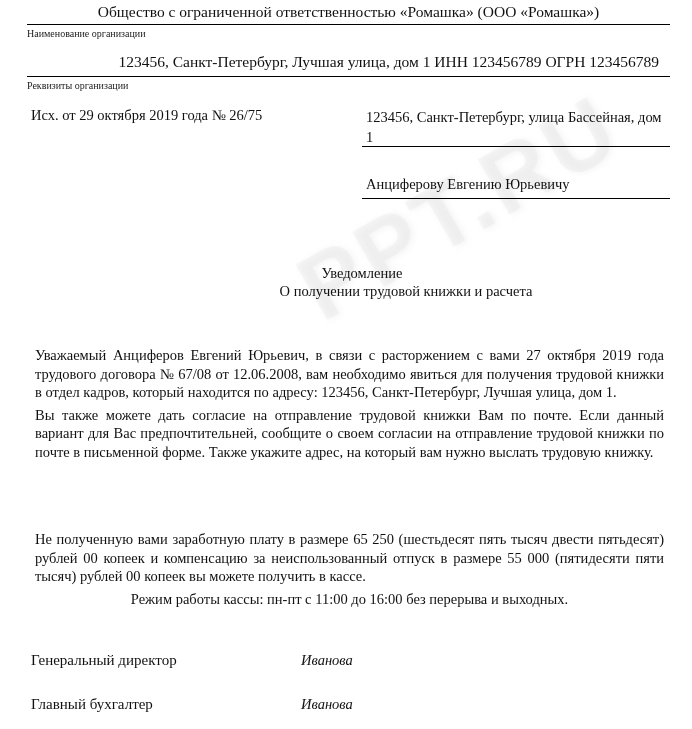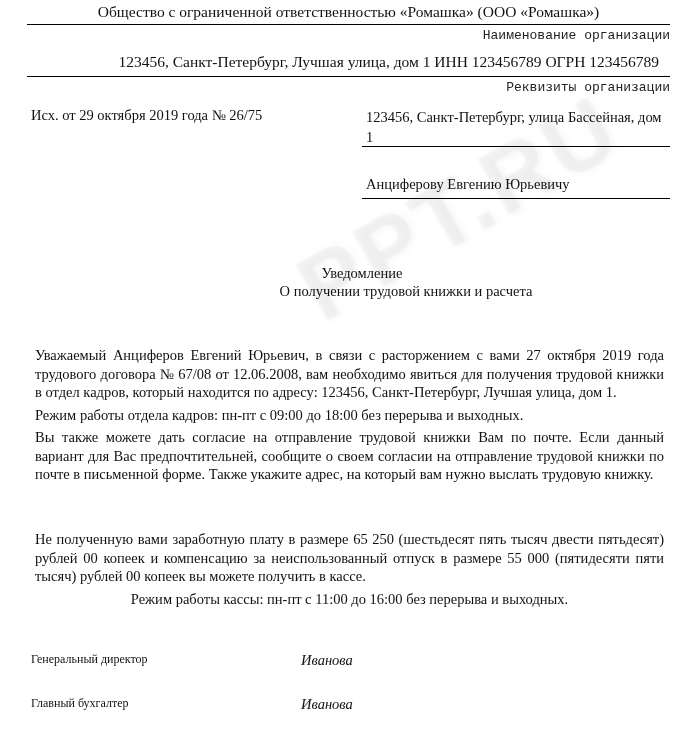--- a/index.html
+++ b/index.html
@@ -3,29 +3,29 @@
   <meta charset="utf-8">
   <style>
     html, body { margin: 0; padding: 0; background: #ffffff; }
     body {
       width: 692px; height: 729px; position: relative; overflow: hidden;
       font-family: "Liberation Serif", serif; color: #111111;
     }
     .abs { position: absolute; }
     .line { position: absolute; height: 0; border-top: 1.5px solid #000; }
     .org-name { left: 27px; width: 643px; top: 3px; text-align: center; font-size: 15.5px; }
-    .caption { left: 27px; width: 643px; text-align: right; font-size: 13px; color: #222; font-family: Liberation Mono, monospace; }
+    .caption { left: 27px; width: 643px; text-align: left; font-size: 10px; color: #222; }
     .org-req { left: 16px; width: 643px; top: 53px; text-align: right; font-size: 15.5px; }
     .outgoing { left: 31px; top: 107px; font-size: 14.5px; }
     .addr { left: 366px; top: 107px; width: 305px; font-size: 14.5px; line-height: 20px; }
     .recipient { left: 366px; top: 176px; font-size: 14.5px; }
     .title { left: 0; width: 692px; text-align: center; font-size: 14.5px; padding-left: 16px; }
     .body-block { left: 31px; width: 637px; font-size: 14.5px; line-height: 18.5px; text-align: justify; }
     .body-block p { margin: 4px; }
-    .sign-role { left: 31px; font-size: 12px; }
+    .sign-role { left: 31px; font-size: 15px; }
     .sign-name { left: 301px; font-size: 14.5px; font-style: italic; }
     .watermark {
       left: 280px; top: 250px; font-family: "Liberation Sans", sans-serif;
       font-size: 92px; font-weight: bold; color: rgba(200,200,200,0.12);
       transform: rotate(-30deg); transform-origin: left top; letter-spacing: 4px;
       pointer-events: none; white-space: nowrap;
       text-shadow: 2px 2px 6px rgba(180,180,180,0.15);
     }
   </style>
 </head>
@@ -46,21 +46,20 @@
 <div class="abs addr">123456, Санкт-Петербург, улица Бассейная, дом 1</div>
 <div class="line" style="left:362px; width:308px; top:146px;"></div>
 <div class="abs recipient">Анциферову Евгению Юрьевичу</div>
 <div class="line" style="left:362px; width:308px; top:198px;"></div>
 
 <div class="abs title" style="top:265px;">Уведомление</div>
 <div class="abs title" style="top:283px;margin-left:44px;">О получении трудовой книжки и расчета</div>
 
 <div class="abs body-block" style="top:342px;">
   <p>Уважаемый Анциферов Евгений Юрьевич, в связи с расторжением с вами 27 октября 2019 года трудового договора № 67/08 от 12.06.2008, вам необходимо явиться для получения трудовой книжки в отдел кадров, который находится по адресу: 123456, Санкт-Петербург, Лучшая улица, дом 1.</p>
-  <p style="text-align:left;">Режим работы отдела кадров: пн-пт с 09:00 до 18:00 без перерыва и выходных.</p>
   <p>Вы также можете дать согласие на отправление трудовой книжки Вам по почте. Если данный вариант для Вас предпочтительней, сообщите о своем согласии на отправление трудовой книжки по почте в письменной форме. Также укажите адрес, на который вам нужно выслать трудовую книжку.</p>
 </div>
 
 <div class="abs body-block" style="top:526px;">
   <p>Не полученную вами заработную плату в размере 65 250 (шестьдесят пять тысяч двести пятьдесят) рублей 00 копеек и компенсацию за неиспользованный отпуск в размере 55 000 (пятидесяти пяти тысяч) рублей 00 копеек вы можете получить в кассе.</p>
   <p style="text-align:center;">Режим работы кассы: пн-пт с 11:00 до 16:00 без перерыва и выходных.</p>
 </div>
 
 <div class="abs sign-role" style="top:652px;">Генеральный директор</div>
 <div class="abs sign-name" style="top:652px;">Иванова</div>

